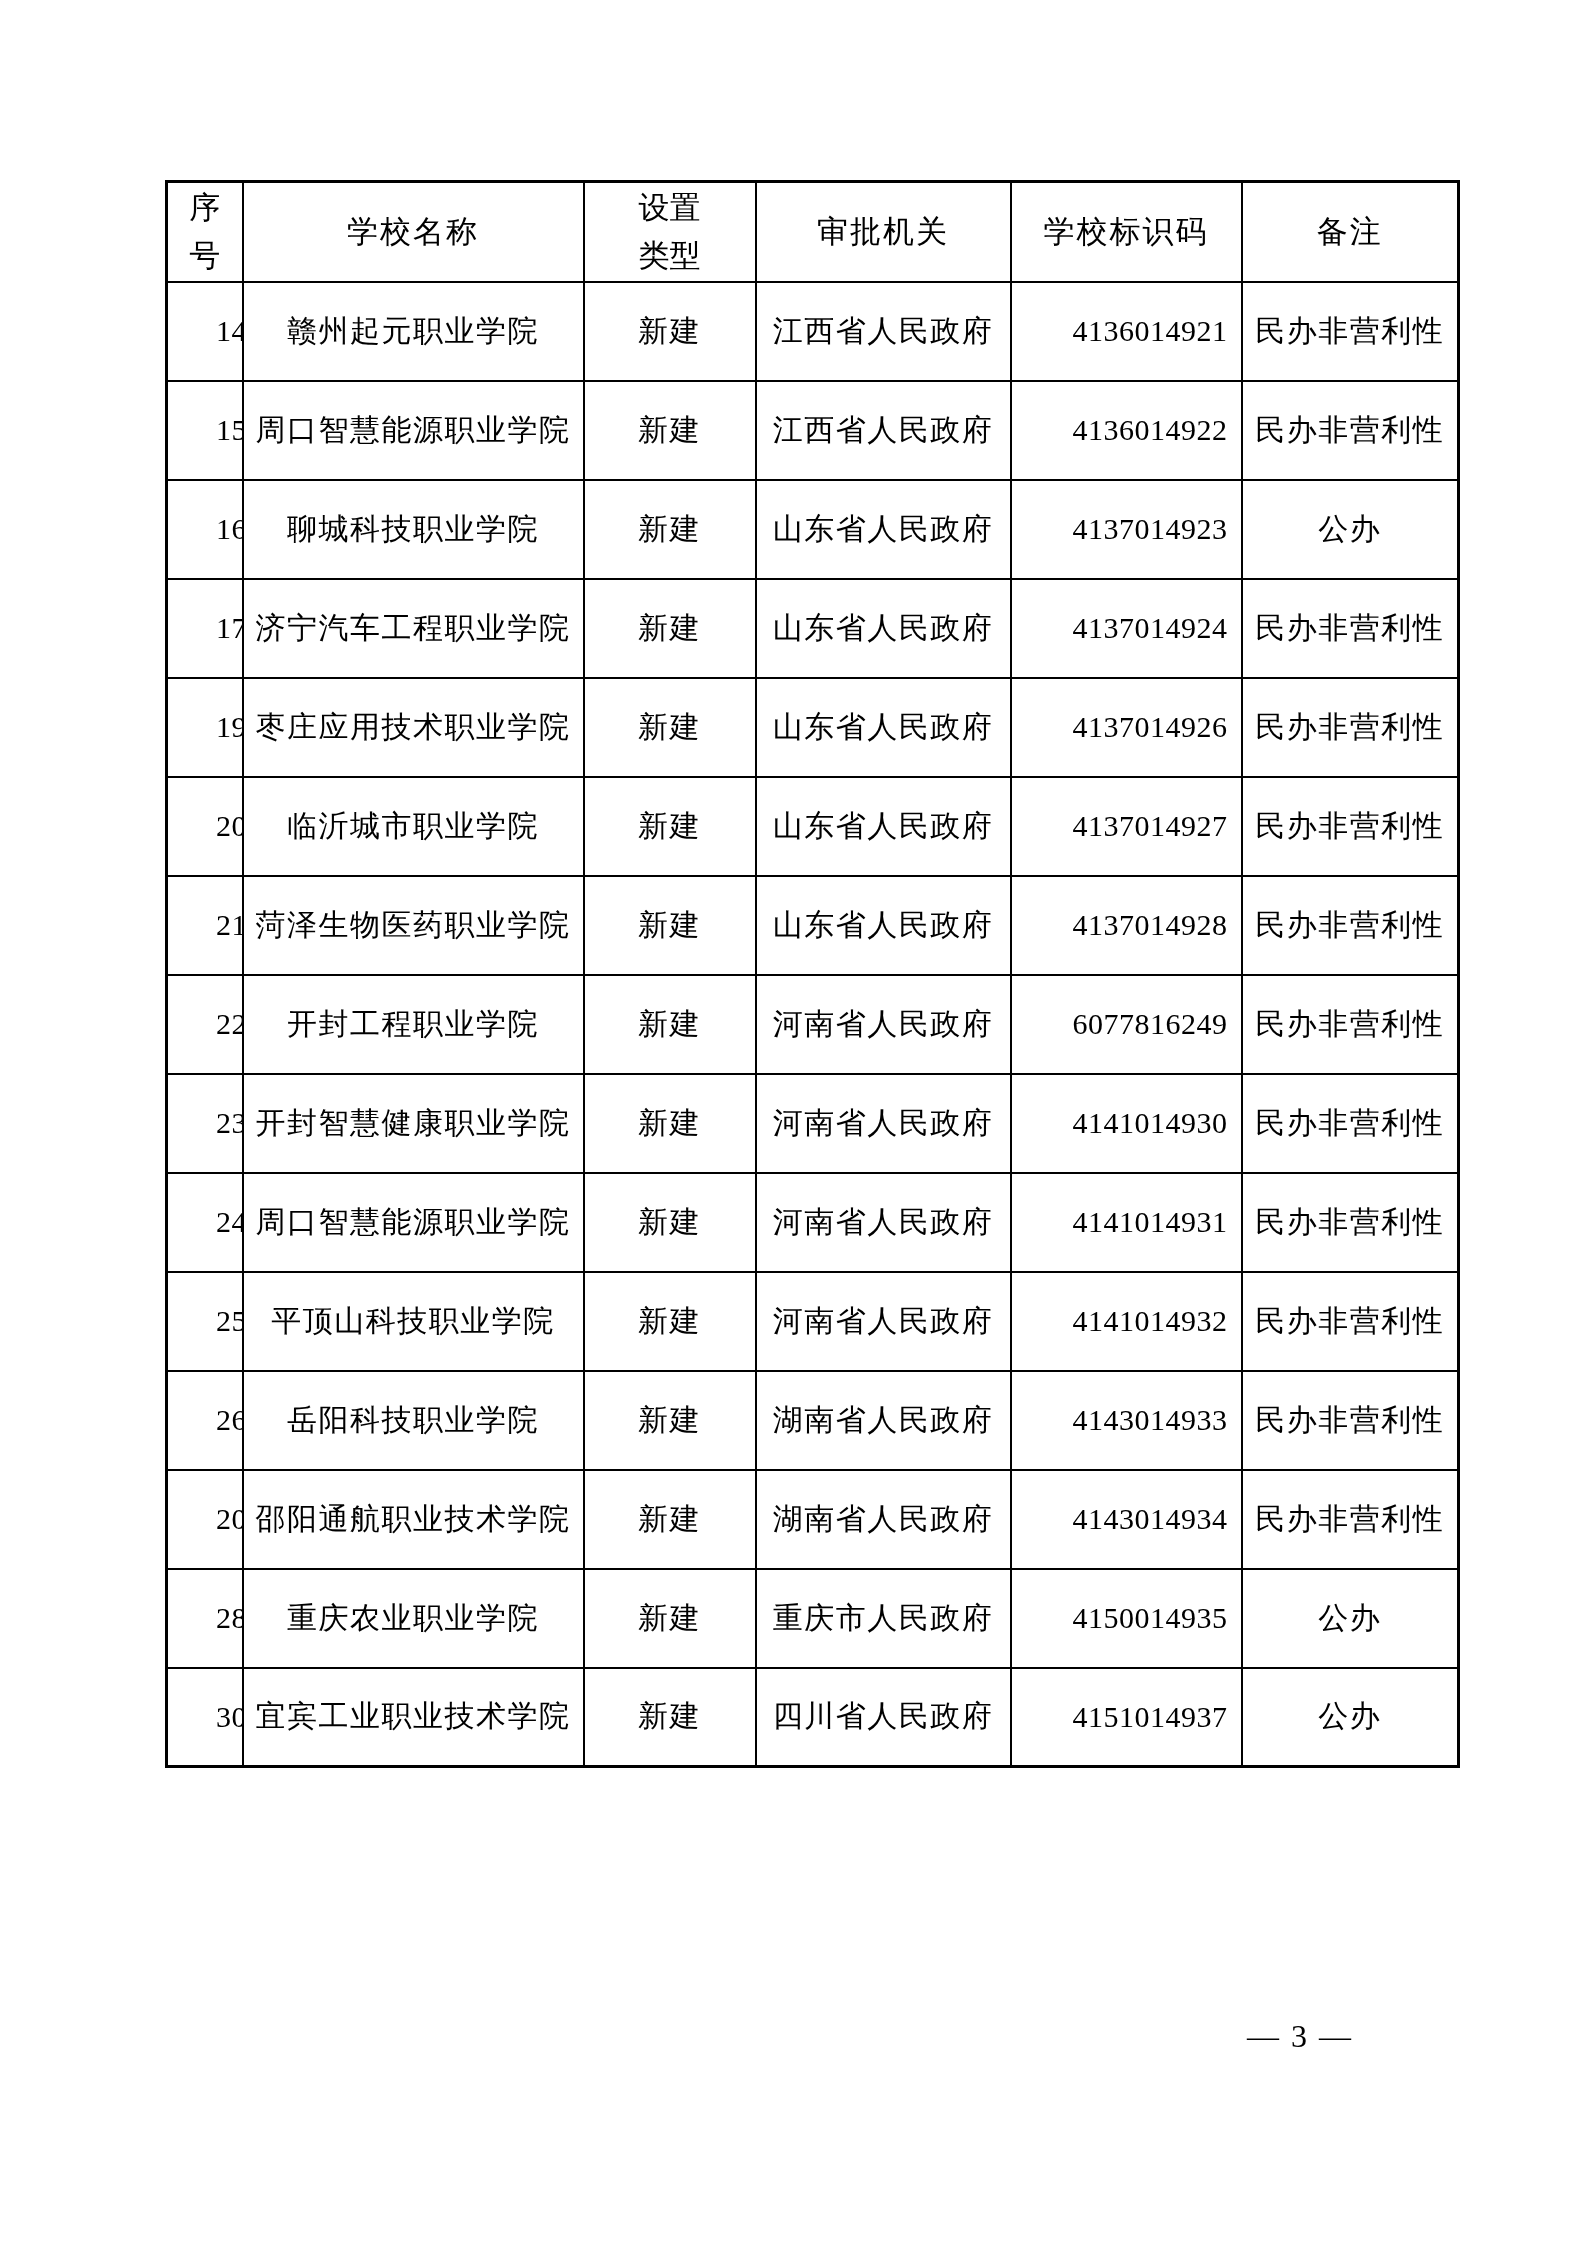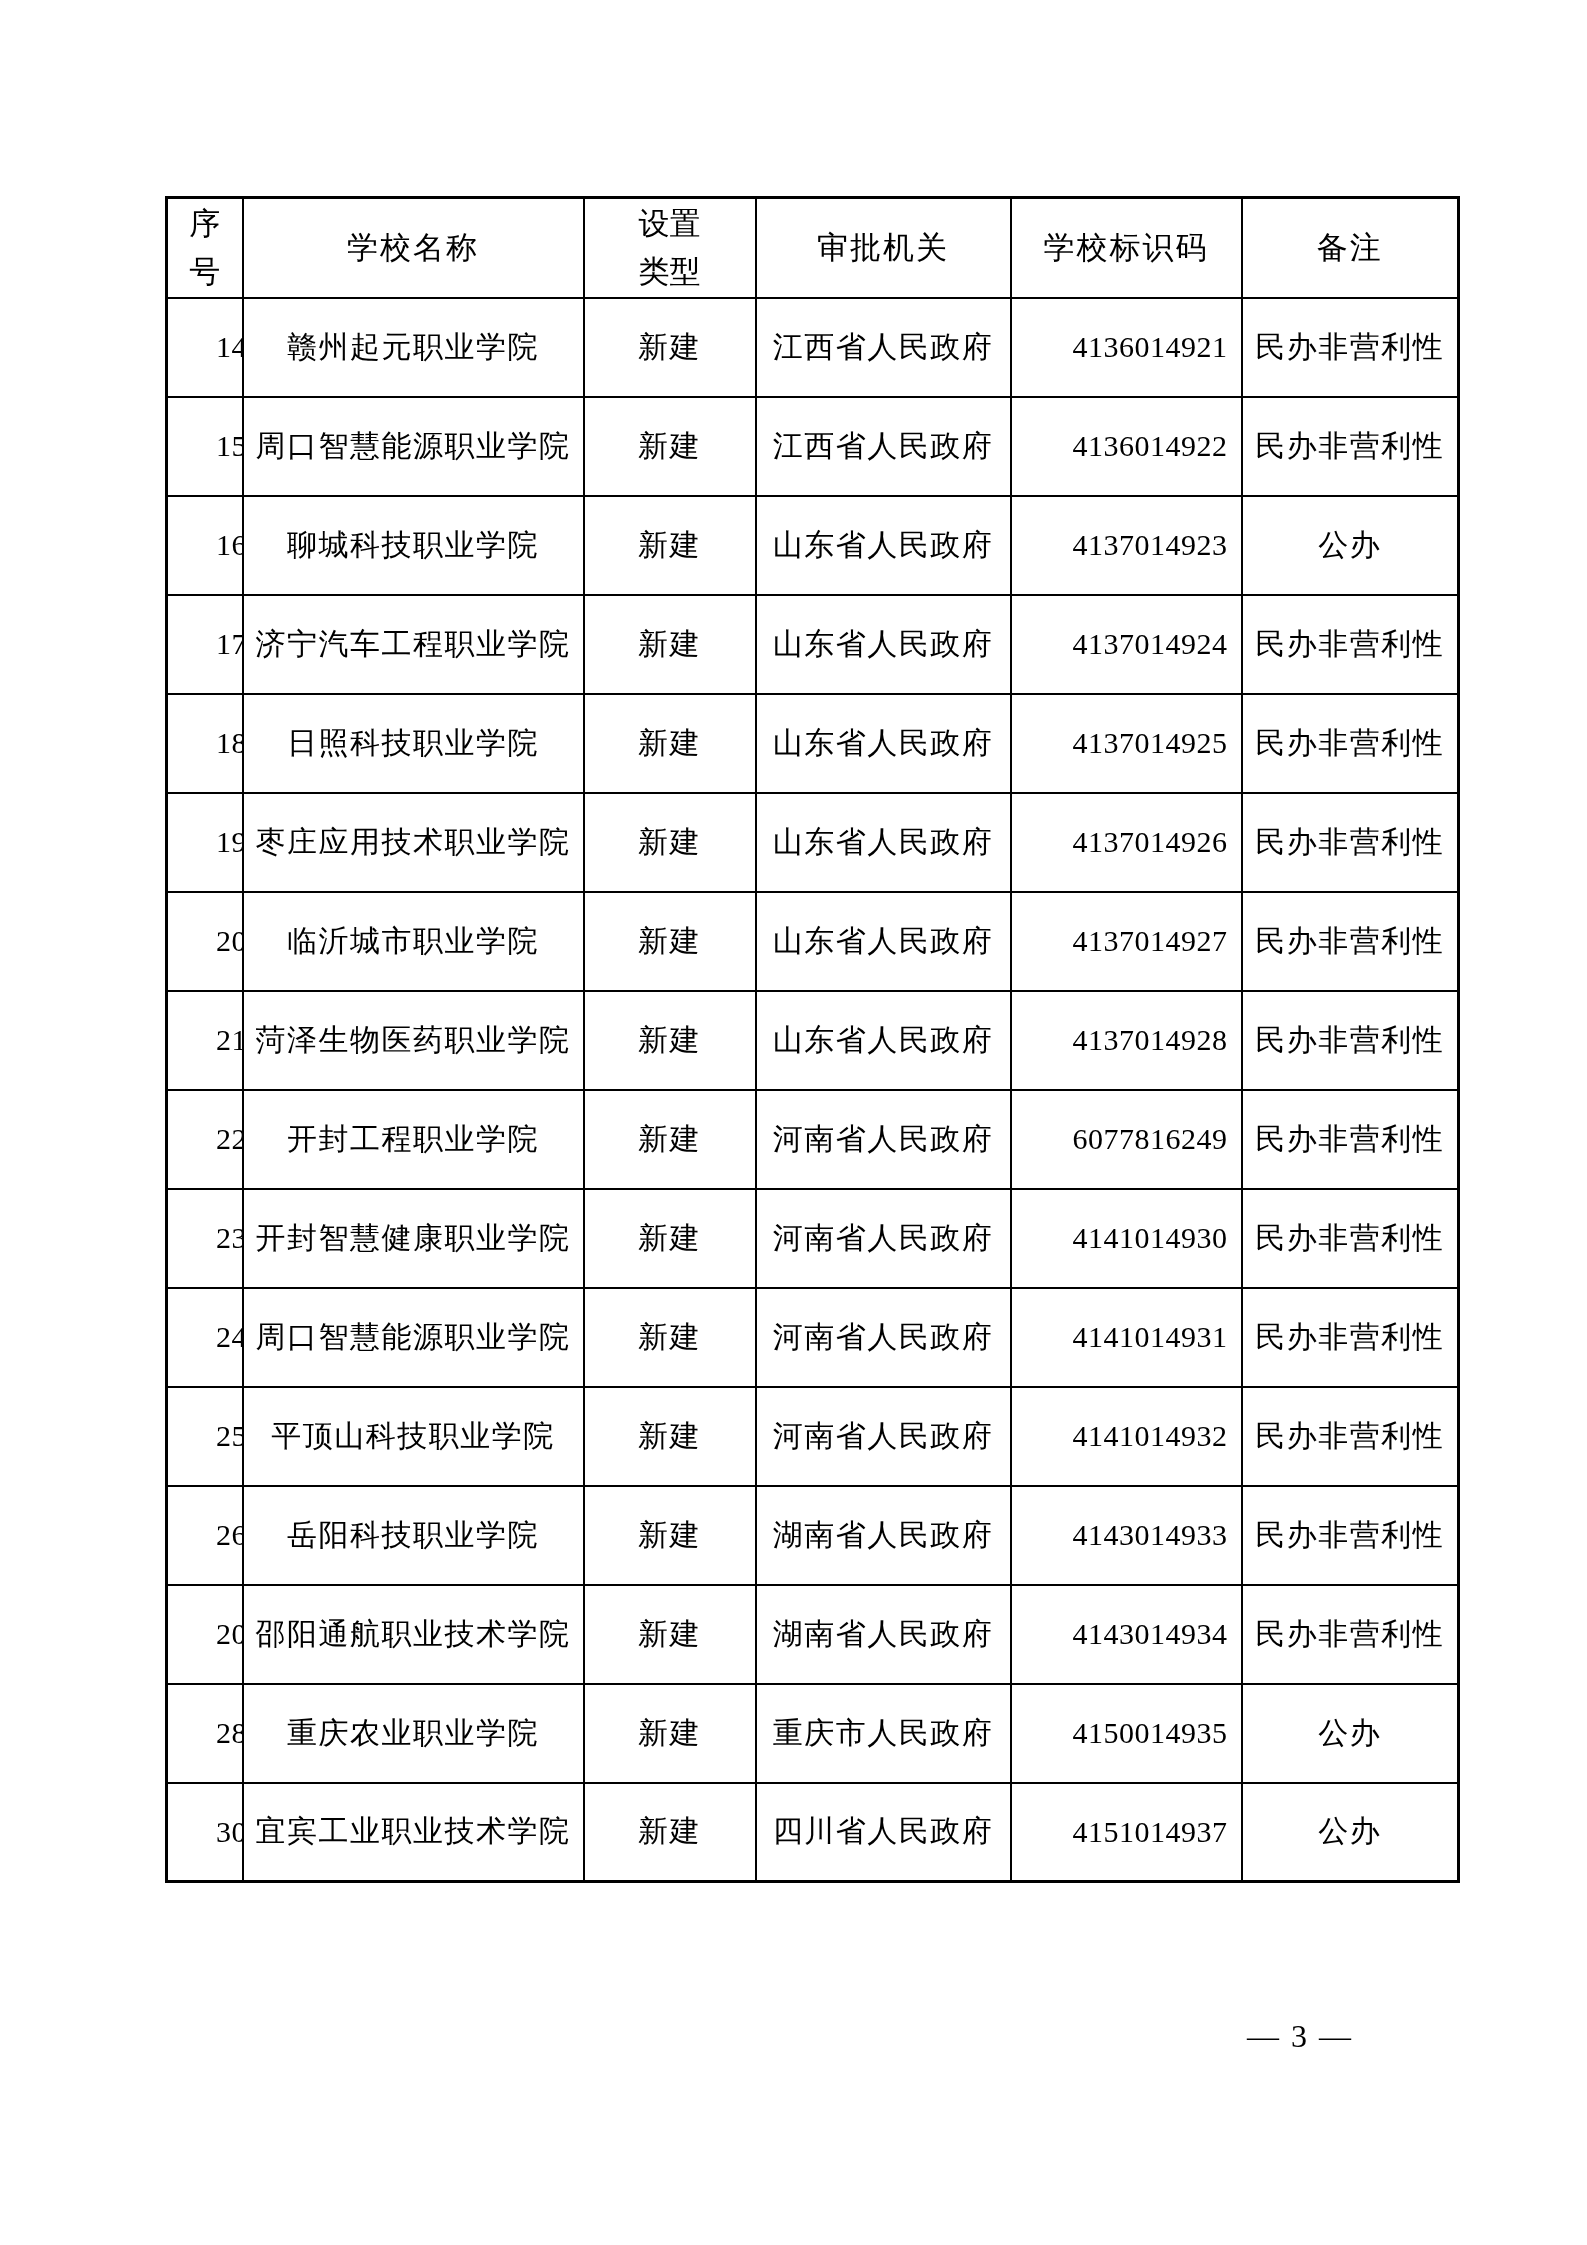--- a/index.html
+++ b/index.html
@@ -9,21 +9,21 @@
     background: #ffffff;
     position: relative;
     font-family: "Liberation Serif", "DejaVu Serif", serif;
     color: #000000;
   }
   .page { position: absolute; inset: 0; }
 
   table.doc-table {
     position: absolute;
     left: 165px;
-    top: 196px;
+    top: 180px;
     width: 1292px;
     border-collapse: collapse;
     table-layout: fixed;
     border: 3px solid #000;
   }
   th, td {
     border: 2px solid #000;
     text-align: center;
     vertical-align: middle;
     font-weight: normal;
@@ -103,28 +103,20 @@
         </tr>
         <tr>
           <td class="cell-no">17</td>
           <td class="cell-name">济宁汽车工程职业学院</td>
           <td class="cell-type">新建</td>
           <td class="cell-authority">山东省人民政府</td>
           <td class="cell-code">4137014924</td>
           <td class="cell-remark">民办非营利性</td>
         </tr>
         <tr>
-          <td class="cell-no">18</td>
-          <td class="cell-name">日照科技职业学院</td>
-          <td class="cell-type">新建</td>
-          <td class="cell-authority">山东省人民政府</td>
-          <td class="cell-code">4137014925</td>
-          <td class="cell-remark">民办非营利性</td>
-        </tr>
-        <tr>
           <td class="cell-no">19</td>
           <td class="cell-name">枣庄应用技术职业学院</td>
           <td class="cell-type">新建</td>
           <td class="cell-authority">山东省人民政府</td>
           <td class="cell-code">4137014926</td>
           <td class="cell-remark">民办非营利性</td>
         </tr>
         <tr>
           <td class="cell-no">20</td>
           <td class="cell-name">临沂城市职业学院</td>

